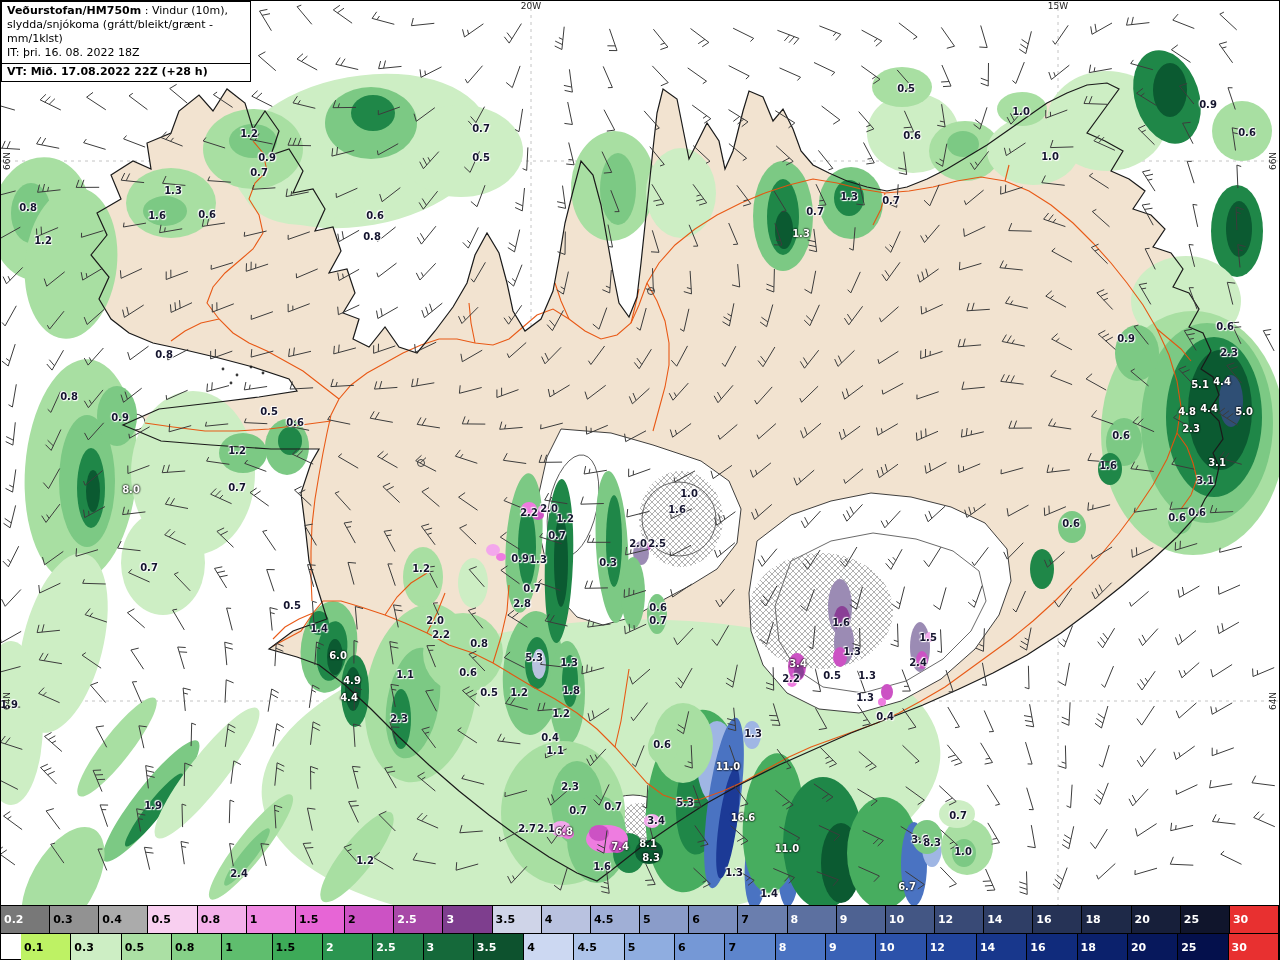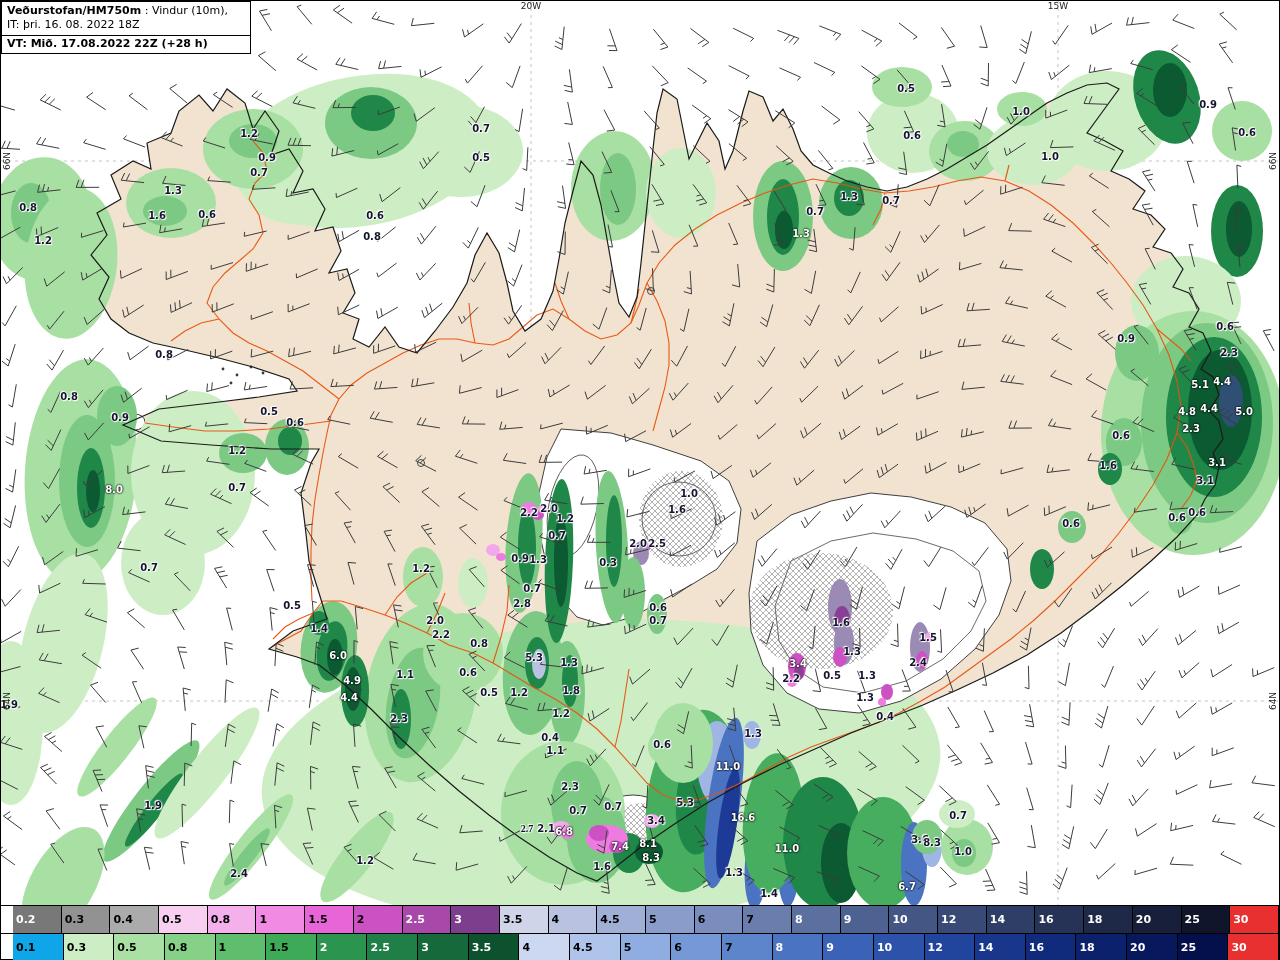--- a/index.html
+++ b/index.html
@@ -12,21 +12,21 @@
             text-shadow:0 0 2px #fff, 0 0 2px #fff, 1px 1px 1px #fff, -1px -1px 1px #fff; }
   .vlabel.white { color:#fff; text-shadow:0 0 2px #000, 0 0 2px #000; }
   .grat-label { position:absolute; z-index:4; font-size:9px; color:#222; line-height:1; white-space:nowrap; }
   .grat-top { transform:translateX(-50%); top:1px; }
   .grat-left, .grat-right { transform:translate(-50%,-50%) rotate(-90deg); }
   .info-box { position:absolute; left:0; top:0; z-index:5; width:250px; background:#fff; border:1px solid #000; font-size:11px; line-height:1.28; color:#000; }
   .info-main { padding:2px 5px 3px 5px; }
   .info-line .b, .b { font-weight:bold; }
   .info-vt { border-top:1px solid #000; padding:1px 5px 2px 5px; font-weight:bold; }
   .colorbars { width:100%; height:56px; border-top:1px solid #000; }
-  .cbar-row { display:flex; height:28px; border-bottom:1px solid #000;padding-left:12px; }
+  .cbar-row { display:flex; height:28px; border-bottom:1px solid #000; }
   .cbar-cell { flex:1 1 0; display:flex; align-items:center; padding-left:3px; border-right:1px solid #000;
                font-size:11px; font-weight:bold; overflow:hidden; }
 </style>
 </head>
 <body>
 
 <div class="frame">
   <div class="map-area">
 
     <svg id="map-svg" width="1280" height="904" viewBox="0 0 1280 904">
@@ -283,21 +283,21 @@
         <div class="vlabel" style="left: 1246px; top: 132px;">0.6</div>
         <div class="vlabel" style="left: 848px; top: 196px;">1.3</div>
         <div class="vlabel" style="left: 814px; top: 211px;">0.7</div>
         <div class="vlabel white" style="left: 800px; top: 233px;">1.3</div>
         <div class="vlabel" style="left: 890px; top: 200px;">0.7</div>
         <div class="vlabel" style="left: 68px; top: 396px;">0.8</div>
         <div class="vlabel" style="left: 119px; top: 417px;">0.9</div>
         <div class="vlabel" style="left: 268px; top: 411px;">0.5</div>
         <div class="vlabel" style="left: 294px; top: 422px;">0.6</div>
         <div class="vlabel" style="left: 236px; top: 450px;">1.2</div>
-        <div class="vlabel white" style="left: 113px; top: 489px;">8.0</div>
+        <div class="vlabel white" style="left: 130px; top: 489px;">8.0</div>
         <div class="vlabel" style="left: 236px; top: 487px;">0.7</div>
         <div class="vlabel" style="left: 148px; top: 567px;">0.7</div>
         <div class="vlabel" style="left: 291px; top: 605px;">0.5</div>
         <div class="vlabel" style="left: 1224px; top: 326px;">0.6</div>
         <div class="vlabel" style="left: 1228px; top: 352px;">2.3</div>
         <div class="vlabel" style="left: 1125px; top: 338px;">0.9</div>
         <div class="vlabel white" style="left: 1199px; top: 384px;">5.1</div>
         <div class="vlabel white" style="left: 1221px; top: 381px;">4.4</div>
         <div class="vlabel white" style="left: 1186px; top: 411px;">4.8</div>
         <div class="vlabel white" style="left: 1208px; top: 408px;">4.4</div>
@@ -357,21 +357,21 @@
         <div class="vlabel" style="left: 884px; top: 716px;">0.4</div>
         <div class="vlabel" style="left: 864px; top: 697px;">1.3</div>
         <div class="vlabel" style="left: 152px; top: 805px;">1.9</div>
         <div class="vlabel" style="left: 8px; top: 704px;">1.9</div>
         <div class="vlabel" style="left: 569px; top: 786px;">2.3</div>
         <div class="vlabel" style="left: 577px; top: 810px;">0.7</div>
         <div class="vlabel" style="left: 612px; top: 806px;">0.7</div>
         <div class="vlabel" style="left: 684px; top: 802px;">5.3</div>
         <div class="vlabel white" style="left: 727px; top: 766px;">11.0</div>
         <div class="vlabel white" style="left: 720px; top: 817px; margin-left: 22px;">16.6</div>
-        <div class="vlabel" style="left: 526px; top: 828px; font-family: Liberation Serif, serif;">2.7</div>
+        <div class="vlabel" style="left: 526px; top: 828px;">2.7</div>
         <div class="vlabel" style="left: 545px; top: 828px;">2.1</div>
         <div class="vlabel white" style="left: 563px; top: 831px;">6.8</div>
         <div class="vlabel white" style="left: 619px; top: 846px;">7.4</div>
         <div class="vlabel" style="left: 655px; top: 820px;">3.4</div>
         <div class="vlabel white" style="left: 647px; top: 843px;">8.1</div>
         <div class="vlabel white" style="left: 650px; top: 857px;">8.3</div>
         <div class="vlabel" style="left: 601px; top: 866px;">1.6</div>
         <div class="vlabel white" style="left: 786px; top: 848px;">11.0</div>
         <div class="vlabel" style="left: 733px; top: 872px;">1.3</div>
         <div class="vlabel" style="left: 364px; top: 860px;">1.2</div>
@@ -388,20 +388,21 @@
         <div class="grat-label grat-top" style="left: 1057px;">15W</div>
         <div class="grat-label grat-left" style="left: 6px; top: 160px;">66N</div>
         <div class="grat-label grat-right" style="left: 1272px; top: 160px;">66N</div>
         <div class="grat-label grat-left" style="left: 6px; top: 700px;">64N</div>
         <div class="grat-label grat-right" style="left: 1272px; top: 700px;">64N</div>
       </div>
 
     <div class="info-box">
       <div class="info-main">
         <div class="info-line"><span class="b">Veðurstofan/HM750m</span><span> : Vindur (10m),</span></div>
+        <div class="info-line">slydda/snjókoma (grátt/bleikt/grænt - mm/1klst)</div>
         <div class="info-line">IT: þri. 16. 08. 2022 18Z</div>
       </div>
       <div class="info-vt">VT: Mið. 17.08.2022 22Z (+28 h)</div>
     </div>
   </div>
 
   <div class="colorbars">
     <div class="cbar-row" id="cbar-top">
         <div class="cbar-cell" style="background: rgb(120, 120, 120); color: rgb(255, 255, 255);">0.2</div>
         <div class="cbar-cell" style="background: rgb(146, 146, 146); color: rgb(0, 0, 0);">0.3</div>
@@ -424,21 +425,21 @@
         <div class="cbar-cell" style="background: rgb(67, 86, 132); color: rgb(255, 255, 255);">10</div>
         <div class="cbar-cell" style="background: rgb(57, 74, 118); color: rgb(255, 255, 255);">12</div>
         <div class="cbar-cell" style="background: rgb(47, 62, 102); color: rgb(255, 255, 255);">14</div>
         <div class="cbar-cell" style="background: rgb(38, 51, 86); color: rgb(255, 255, 255);">16</div>
         <div class="cbar-cell" style="background: rgb(30, 41, 72); color: rgb(255, 255, 255);">18</div>
         <div class="cbar-cell" style="background: rgb(23, 31, 58); color: rgb(255, 255, 255);">20</div>
         <div class="cbar-cell" style="background: rgb(16, 21, 44); color: rgb(255, 255, 255);">25</div>
         <div class="cbar-cell" style="background: rgb(232, 48, 48); color: rgb(255, 255, 255);">30</div>
       </div>
     <div class="cbar-row" id="cbar-bottom">
-        <div class="cbar-cell" style="background: #0ea5e9; color: rgb(0, 0, 0);">0.1</div>
+        <div class="cbar-cell" style="background: #bef264; color: rgb(0, 0, 0); margin-left: 20px;">0.1</div>
         <div class="cbar-cell" style="background: rgb(205, 238, 196); color: rgb(0, 0, 0);">0.3</div>
         <div class="cbar-cell" style="background: rgb(171, 224, 164); color: rgb(0, 0, 0);">0.5</div>
         <div class="cbar-cell" style="background: rgb(134, 209, 136); color: rgb(0, 0, 0);">0.8</div>
         <div class="cbar-cell" style="background: rgb(95, 190, 110); color: rgb(0, 0, 0);">1</div>
         <div class="cbar-cell" style="background: rgb(61, 170, 88); color: rgb(0, 0, 0);">1.5</div>
         <div class="cbar-cell" style="background: rgb(43, 149, 80); color: rgb(255, 255, 255);">2</div>
         <div class="cbar-cell" style="background: rgb(31, 127, 70); color: rgb(255, 255, 255);">2.5</div>
         <div class="cbar-cell" style="background: rgb(21, 105, 58); color: rgb(255, 255, 255);">3</div>
         <div class="cbar-cell" style="background: rgb(13, 82, 46); color: rgb(255, 255, 255);">3.5</div>
         <div class="cbar-cell" style="background: rgb(204, 216, 242); color: rgb(0, 0, 0);">4</div>

